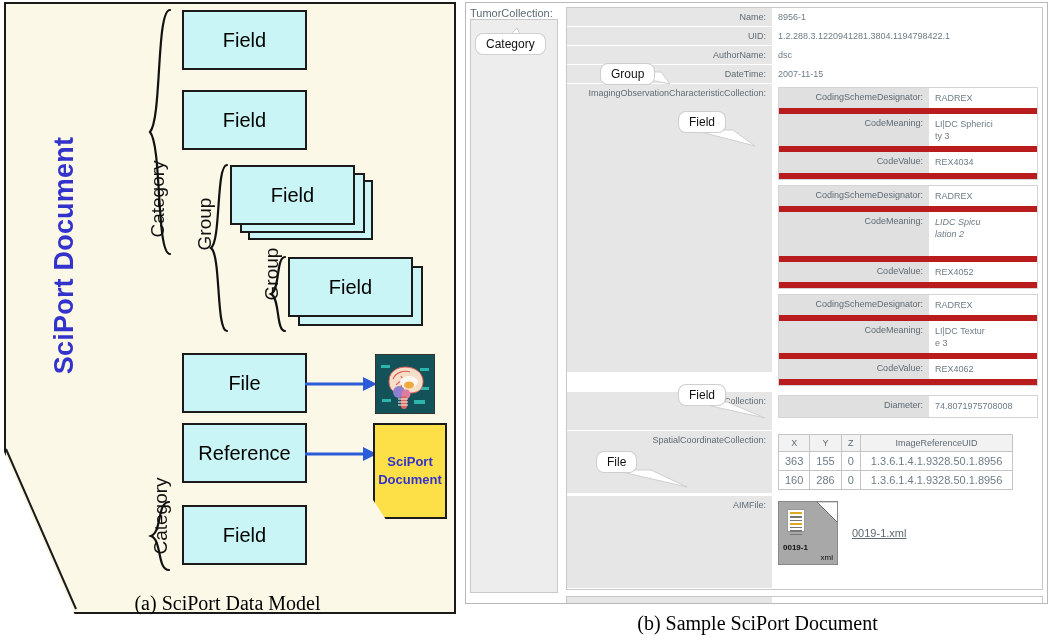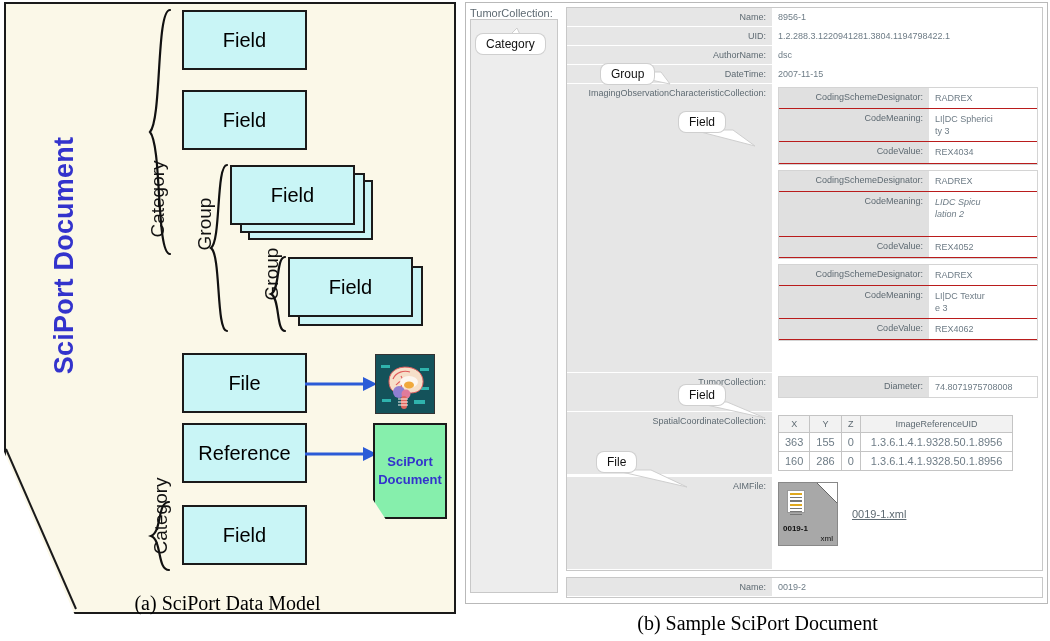--- a/index.html
+++ b/index.html
@@ -22,21 +22,21 @@
     font-size:20px;color:#000;box-sizing:border-box;}
   .stackback{position:absolute;background:#c9f5f6;border:2px solid #1a1a1a;box-sizing:border-box;}
 
   .brace{position:absolute;color:#111;font-weight:300;}
   .brace svg{display:block;}
   .blabel{position:absolute;font-size:19px;color:#111;
     transform:rotate(-90deg);transform-origin:center;white-space:nowrap;}
 
   .arrow{position:absolute;}
   .imgicon{position:absolute;border:1px solid #333;background:#14525a;overflow:hidden;}
-  .noteicon{position:absolute;background:#86efac;border:2px solid #1a1a1a;
+  .noteicon{position:absolute;background:#fde047;border:2px solid #1a1a1a;
     clip-path:polygon(0 0,100% 0,100% 100%,17% 100%,0 80%);
     display:flex;align-items:center;justify-content:center;text-align:center;
     font-size:13px;color:#3333cc;line-height:1.35;font-weight:600;}
 
   .caption{position:absolute;font-family:"Liberation Serif",serif;font-size:20px;color:#000;
     text-align:center;}
 
   
   .right-panel{position:absolute;left:465px;top:0;width:585px;height:641px;}
   .rp-frame{position:absolute;left:0;top:2px;width:583px;height:602px;
@@ -51,21 +51,21 @@
   .card{border:1px solid #c8c8c8;background:#fff;margin-bottom:6px;}
 
   .row{display:flex;align-items:flex-start;border-bottom:1px solid #ffffff;}
   .rlab{flex:0 0 205px;background:#e6e6e6;color:#5e6a72;font-size:9px;
     text-align:right;padding:4px 6px 4px 4px;box-sizing:border-box;min-height:18px;}
   .rval{flex:1;color:#6e7c86;font-size:9px;padding:4px 6px;box-sizing:border-box;
     word-break:break-all;}
   .rowtall .rlab{min-height:0;}
 
   .nested{border:1px solid #d4d4d4;background:#fff;margin:3px 4px 5px 6px;}
-  .nrow{display:flex;border-bottom:1px solid #b91c1c;}
+  .nrow{display:flex;border-bottom:6px solid #b91c1c;}
   .nlab{flex:0 0 150px;background:#e0e0e0;color:#5e6a72;font-size:9px;
     text-align:right;padding:4px 6px;box-sizing:border-box;}
   .nval{flex:1;color:#6e7c86;font-size:9px;padding:4px 6px;box-sizing:border-box;line-height:1.35;}
 
   table.coord{border-collapse:collapse;margin:3px 4px 5px 6px;background:#fff;}
   table.coord th{border:1px solid #c4c4c4;background:#f2f2f2;color:#5e6a72;
     font-size:9px;font-weight:normal;padding:3px 6px;}
   table.coord td{border:1px solid #c4c4c4;color:#6e7c86;font-size:11px;
     padding:3px 6px;text-align:center;}
   table.coord td.uid{padding:3px 10px;}

